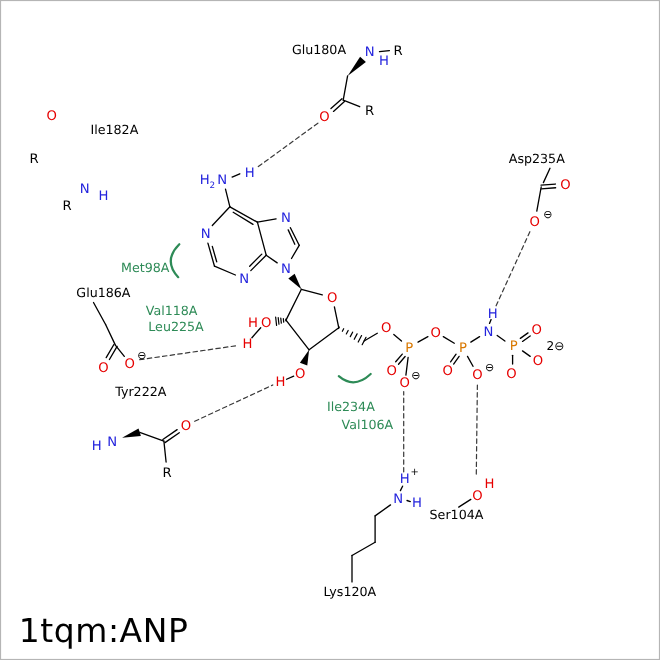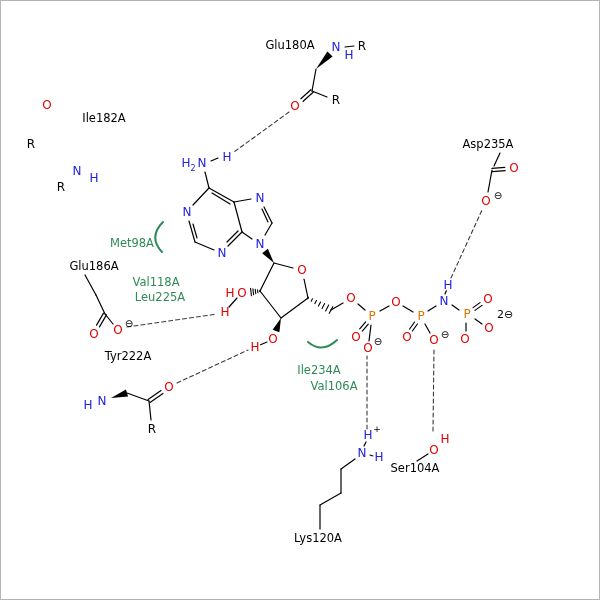--- a/index.html
+++ b/index.html
@@ -222,13 +222,14 @@
       <text x="93" y="269" text-anchor="middle" font-size="11.5" fill="#000">Glu186A</text>
       <text x="127" y="359" text-anchor="middle" font-size="11.5" fill="#000">Tyr222A</text>
       <text x="317" y="541" text-anchor="middle" font-size="11.5" fill="#000">Lys120A</text>
       <text x="414" y="471" text-anchor="middle" font-size="11.5" fill="#000">Ser104A</text>
       <text x="131" y="246" text-anchor="middle" font-size="11.5" fill="#2e8b57">Met98A</text>
       <text x="155" y="285" text-anchor="middle" font-size="11.5" fill="#2e8b57">Val118A</text>
       <text x="159" y="300" text-anchor="middle" font-size="11.5" fill="#2e8b57">Leu225A</text>
       <text x="318" y="373" text-anchor="middle" font-size="11.5" fill="#2e8b57">Ile234A</text>
       <text x="333" y="389" text-anchor="middle" font-size="11.5" fill="#2e8b57">Val106A</text>
     </svg>
+  <div class="title">1tqm:ANP</div>
 </div>
 
 </body></html>

